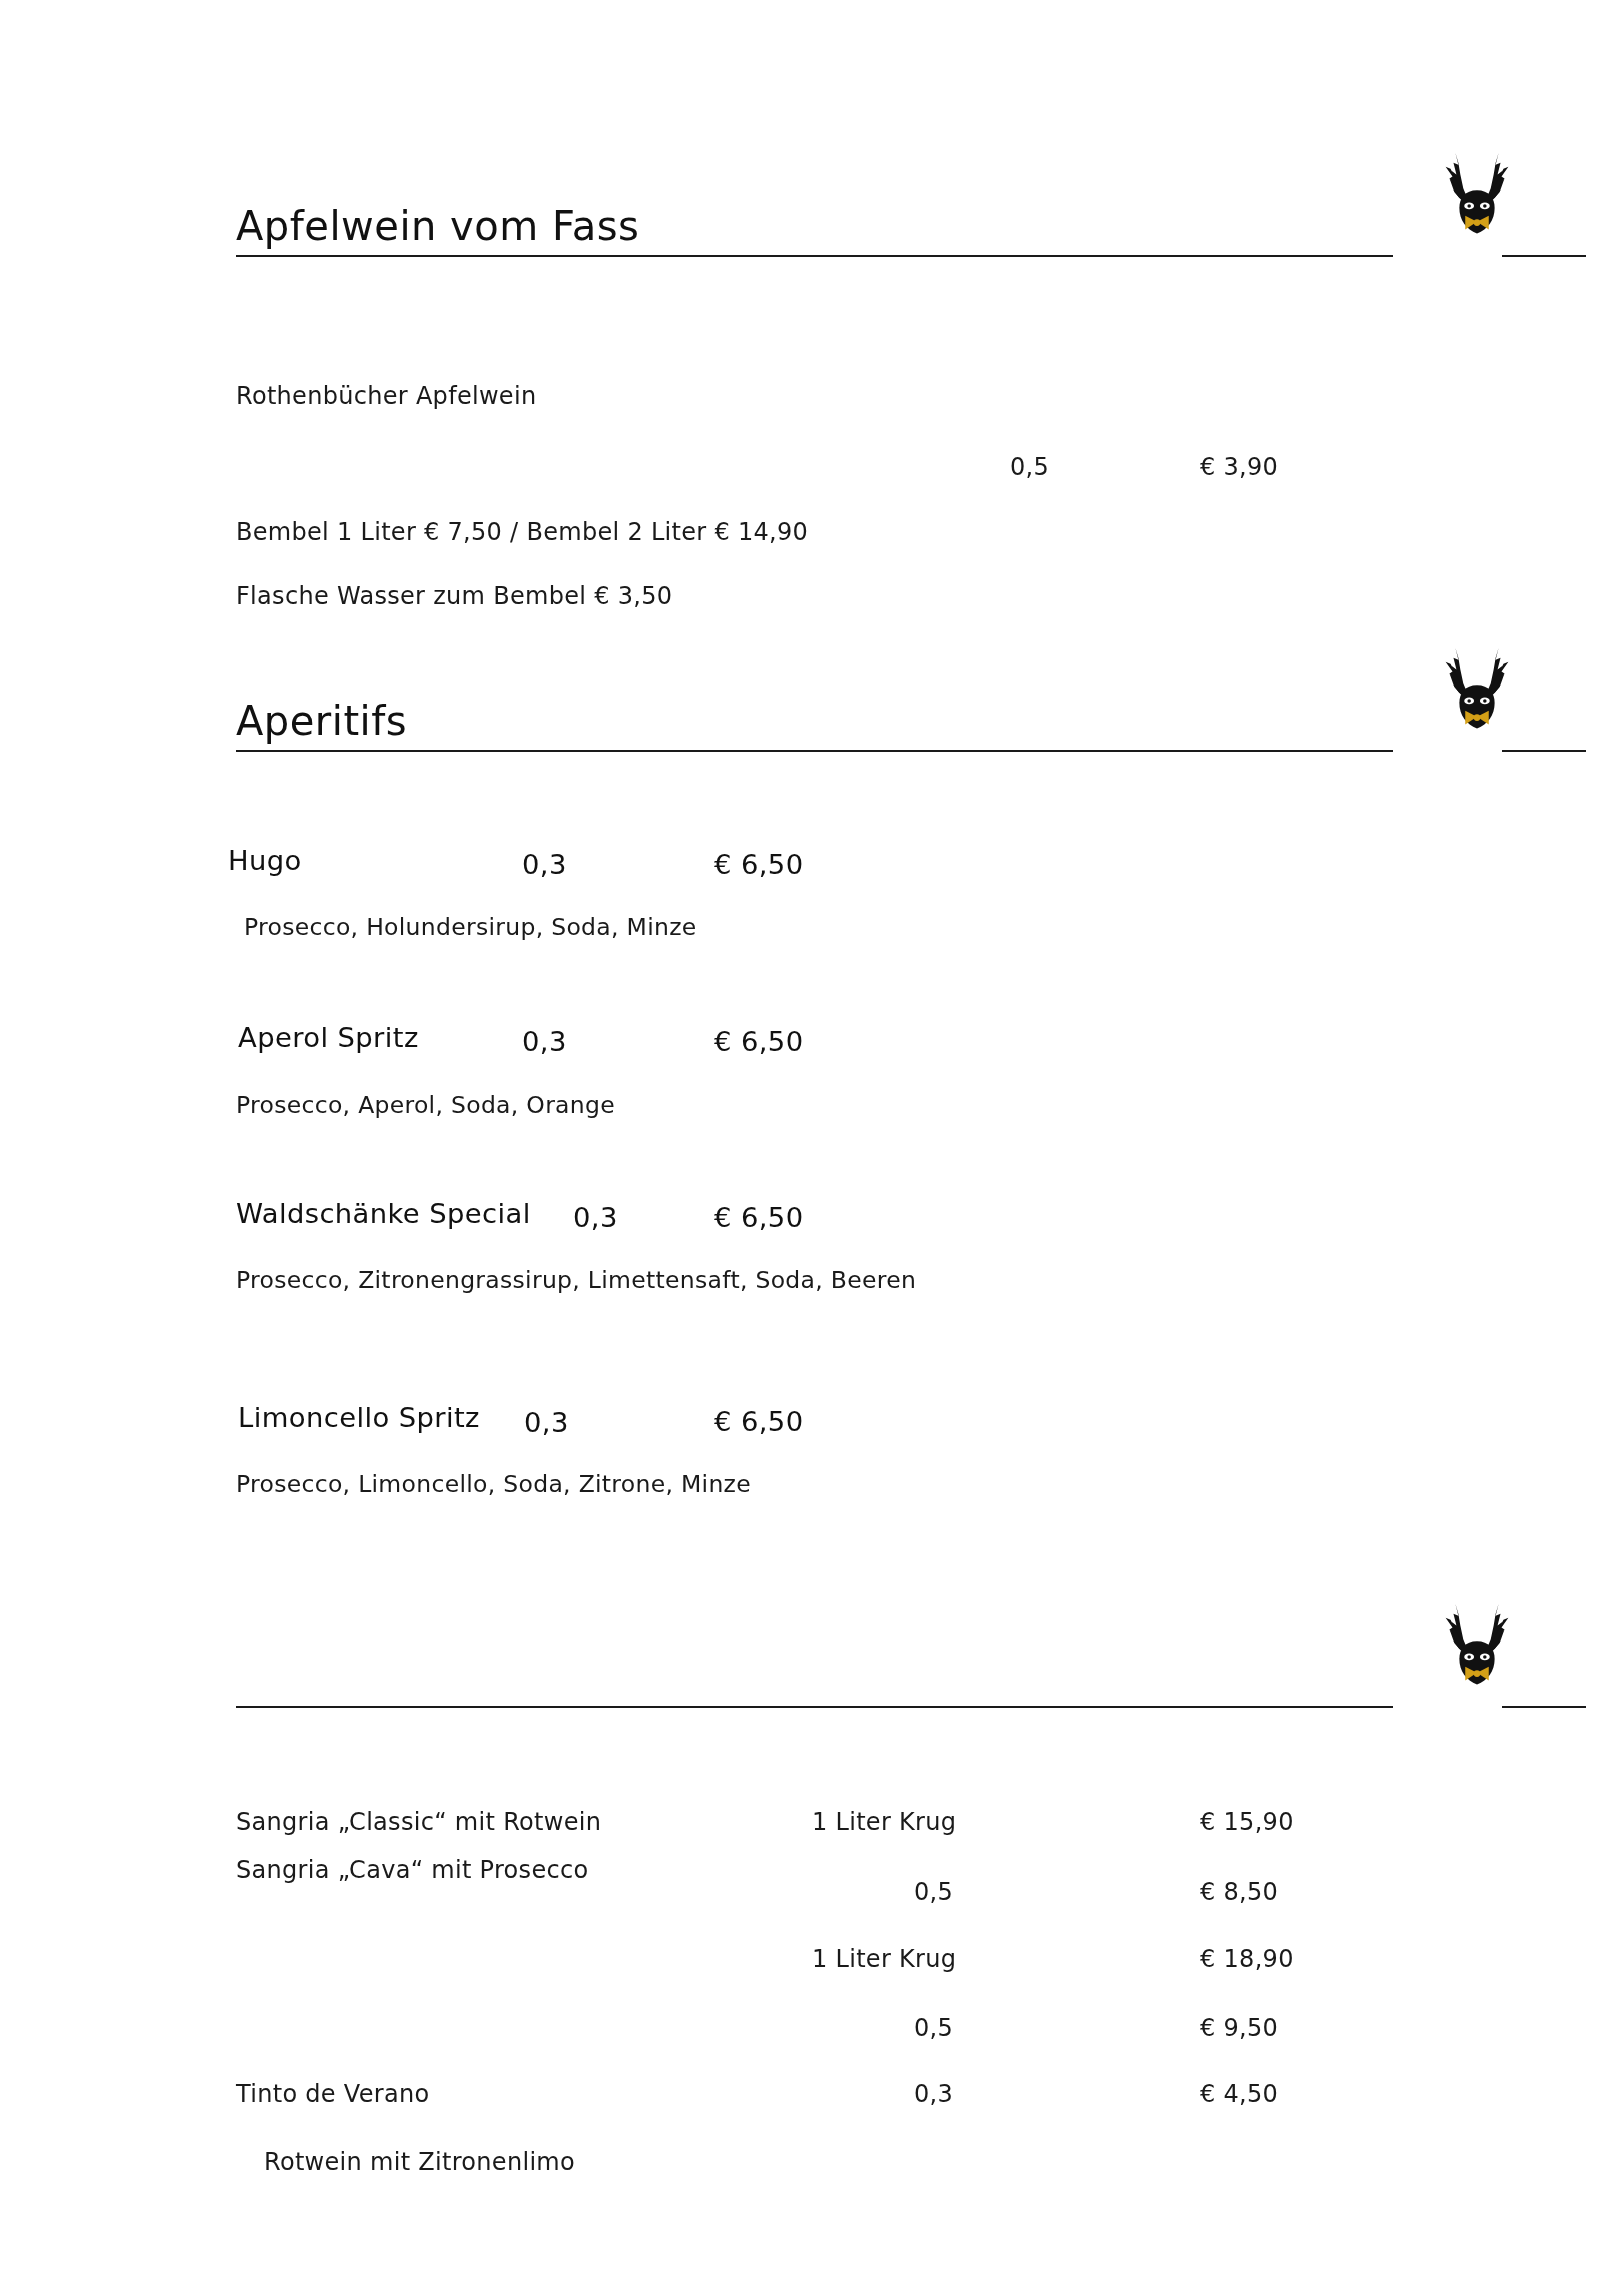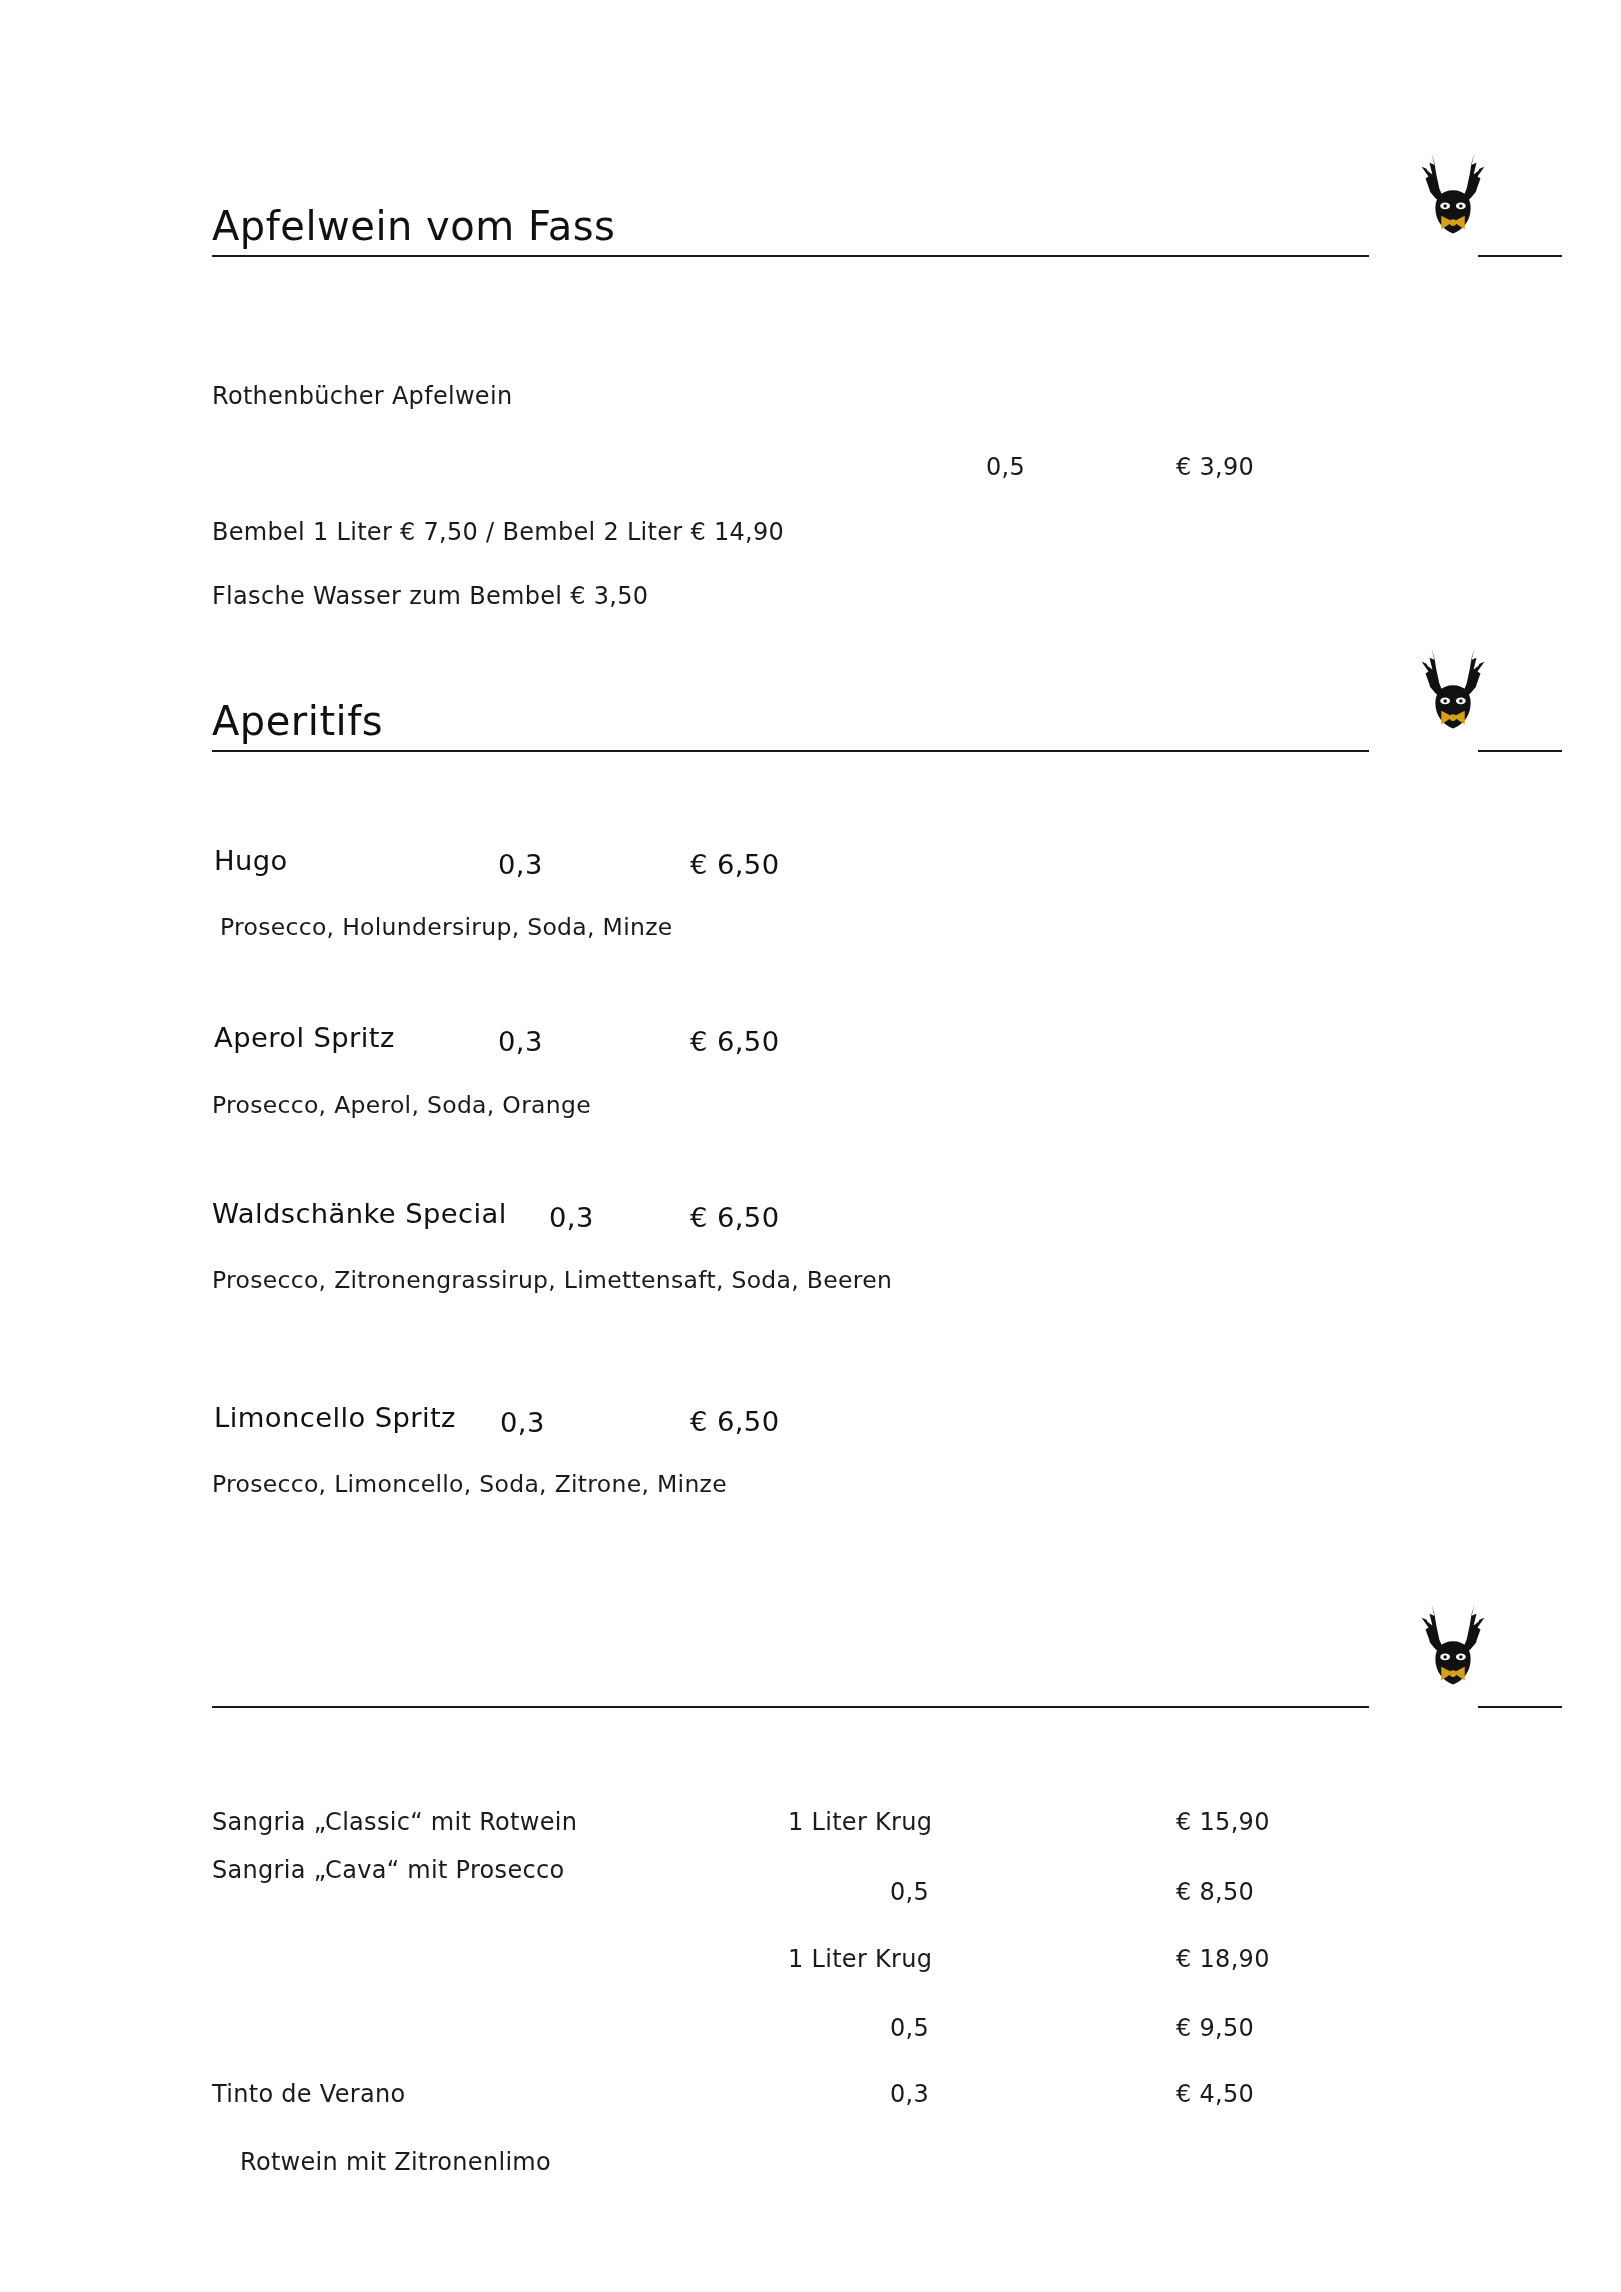--- a/index.html
+++ b/index.html
@@ -13,21 +13,21 @@
     font-family: "DejaVu Sans", sans-serif;
     color: #111111;
     position: relative;
     overflow: hidden;
   }
   .page {
     position: relative;
     width: 1621px;
     height: 2293px;
     box-sizing: border-box;
-    padding: 0 94px;
+    padding: 0 118px;
   }
 
   
   .section {
     position: relative;
   }
   .section-head {
     position: relative;
     display: block;
     height: 69px;
@@ -156,21 +156,21 @@
           <circle cx="60" cy="58" r="1.8"></circle>
         </g>
         <g fill="#d4a017">
           <path d="M52 74 L40 68 L40 82 Z"></path>
           <path d="M52 74 L64 68 L64 82 Z"></path>
           <circle cx="52" cy="75" r="3.4"></circle>
         </g>
       </svg>
     </div>
 
-    <div class="item-name abs" style="left:120px; top:845px;">Hugo</div>
+    <div class="item-name abs" style="left:110px; top:845px;">Hugo</div>
     <div class="item-name abs" style="left:404px; top:849px;">0,3</div>
     <div class="item-name abs" style="left:596px; top:849px;">€ 6,50</div>
     <div class="desc abs" style="left:126px; top:913px;">Prosecco, Holundersirup, Soda, Minze</div>
 
     <div class="item-name abs" style="left:120px; top:1022px;text-align:center;">Aperol Spritz</div>
     <div class="item-name abs" style="left:404px; top:1026px;">0,3</div>
     <div class="item-name abs" style="left:596px; top:1026px;">€ 6,50</div>
     <div class="desc abs" style="left:118px; top:1091px;">Prosecco, Aperol, Soda, Orange</div>
 
     <div class="item-name abs" style="left:118px; top:1198px;">Waldschänke Special</div>

